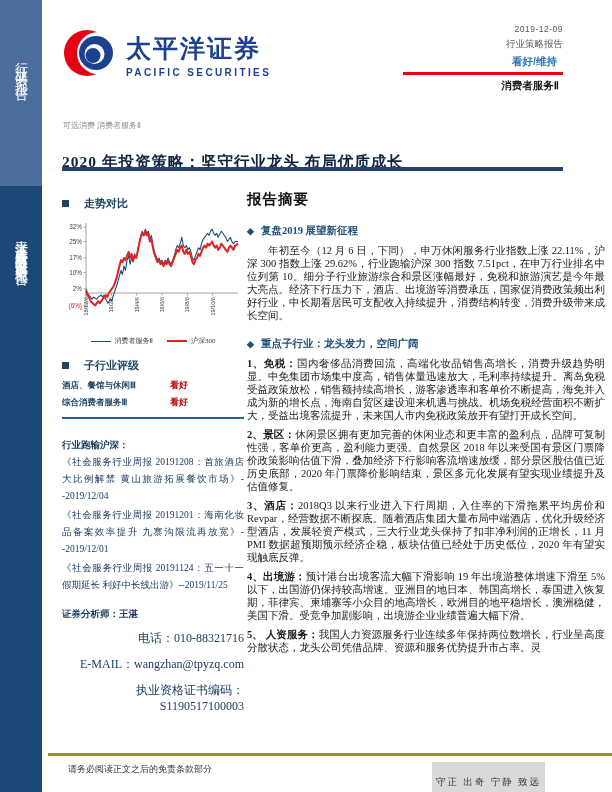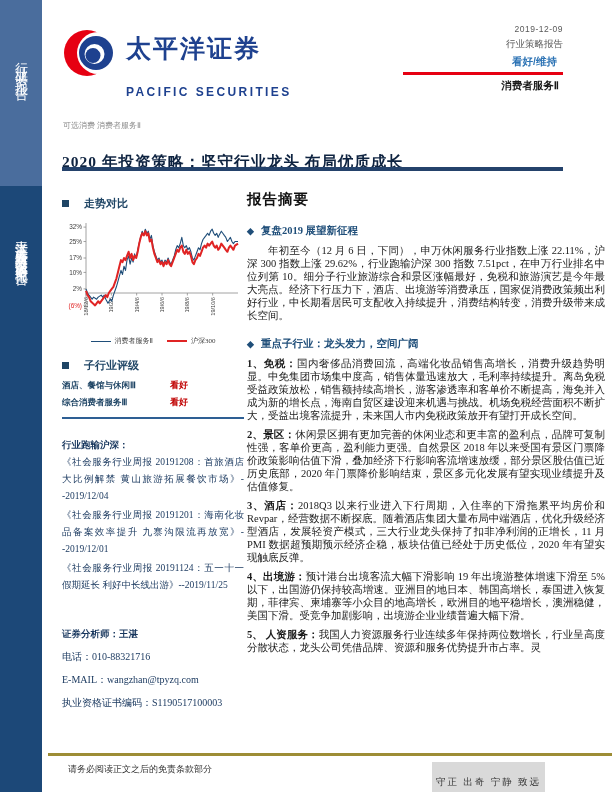--- a/index.html
+++ b/index.html
@@ -12,21 +12,21 @@
   .band-bottom { top:186px; height:606px; background:#1c4878; }
   .vlabel { writing-mode:vertical-rl; text-orientation:upright; color:#fff;
             font-size:13px; font-family:"Liberation Serif", serif; }
   .band-top .vlabel { margin-top:52px; letter-spacing:5px; }
   .band-bottom .vlabel { margin-top:44px; letter-spacing:2px; }
 
   
   #logo { position:absolute; left:62px; top:24px; }
   #brand { position:absolute; left:126px; top:32px; color:#1e418f; }
   #brand .cn { font-size:25px; font-weight:bold; letter-spacing:2px; font-family:"Liberation Sans", sans-serif; }
-  #brand .en { font-size:12px; letter-spacing:2.4px; font-weight:bold; margin-top:20px; font-family:"Liberation Sans", sans-serif; }
+  #brand .en { font-size:10px; letter-spacing:2.4px; font-weight:bold; margin-top:2px; font-family:"Liberation Sans", sans-serif; }
   #hdr-right { position:absolute; right:49px; top:24px; width:160px; text-align:right; font-family:"Liberation Sans", sans-serif; }
   #hdr-right .date { font-size:8.5px; color:#595959; letter-spacing:0.5px; }
   #hdr-right .rtype { font-size:9.5px; color:#595959; margin-top:4px; }
   #hdr-right .rating { font-size:10.5px; color:#2e74b5; font-weight:bold; margin-top:4px; padding-right:6px; }
   #hdr-right .redline { height:3px; background:#e60012; margin-top:3px; }
   #hdr-right .industry { font-size:10.5px; color:#1a1a1a; font-weight:bold; margin-top:4px; padding-right:4px; }
 
   #breadcrumb { position:absolute; left:63px; top:120px; font-size:8px; color:#8c8c8c; }
   #report-title { position:absolute; left:62px; top:152px; width:501px; font-size:15.5px;
                   font-weight:bold; color:#0e2340; letter-spacing:1px; }
@@ -46,22 +46,22 @@
 
   #rating-head { margin-top:12px; }
   #rating-table { margin-top:6px; border-bottom:2px solid #2e5f94; padding-bottom:4px; }
   .rating-row { display:flex; margin-bottom:4px; }
   .rating-name { width:96px; font-size:8.5px; font-weight:bold; color:#1f4565; line-height:12px; }
   .rating-value { width:60px; font-size:9px; font-weight:bold; color:#c00000; align-self:center; text-align:left; padding-left:12px; }
 
   #reports-title { margin-top:20px; font-size:9.5px; font-weight:bold; color:#17365d; }
   .report-item { font-size:9.5px; color:#17365d; line-height:17px; margin-top:2px; text-align:justify; }
 
-  #analyst { margin-top:34px; font-size:9.5px; font-weight:bold; color:#17365d; }
-  .contact { margin-top:9px; font-size:10px; color:#17365d; }
+  #analyst { margin-top:14px; font-size:9.5px; font-weight:bold; color:#17365d; }
+  .contact { margin-top:9px; font-size:12px; color:#17365d;text-align:right; }
 
   
   #summary-heading { font-size:14.5px; font-weight:bold; color:#111; letter-spacing:1px; }
   .diamond { color:#1f4e79; font-size:9px; margin-right:7px; }
   .sum-sec-head { margin-top:15px; font-size:10.5px; font-weight:bold; color:#1f4e79; }
   .body-p { margin-top:6px; font-size:10.5px; color:#1a1a1a; line-height:13px; text-align:justify; }
   .body-p.indent { text-indent:2em; }
   .lead { font-weight:bold; }
 
   

